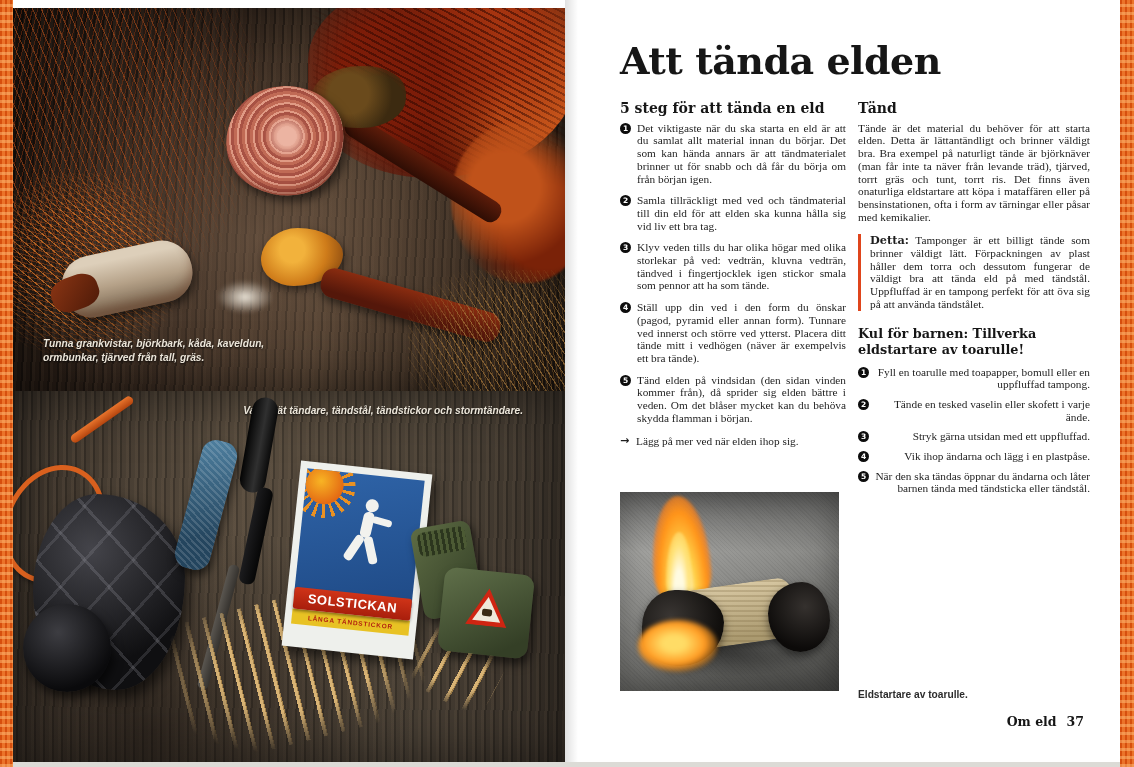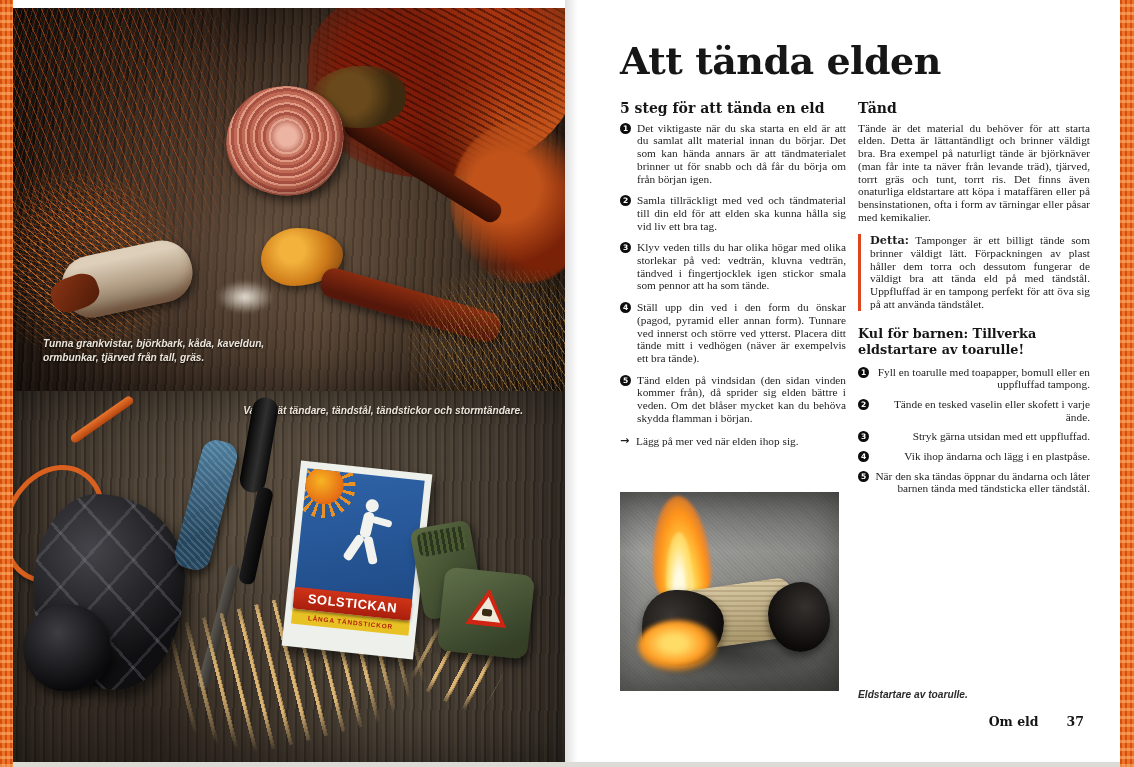--- a/index.html
+++ b/index.html
@@ -190,24 +190,24 @@
     background:radial-gradient(circle at 60% 35%,#35312e,#0c0a09 72%);box-shadow:0 4px 8px rgba(0,0,0,.5);}
   .flame{left:32px;top:4px;width:58px;height:112px;transform:rotate(-4deg);
     border-radius:50% 50% 50% 50%/68% 68% 32% 32%;filter:blur(1.5px);
     background:radial-gradient(ellipse at 50% 82%,#fff6cf 0 12%,#ffd24a 30%,#ff9319 58%,rgba(250,110,25,.55) 78%,rgba(250,110,25,0) 95%);}
   .flame2{left:46px;top:40px;width:26px;height:70px;border-radius:50% 50% 50% 50%/70% 70% 30% 30%;
     filter:blur(1px);background:radial-gradient(ellipse at 50% 85%,#fffbe2 0 25%,#ffe27a 55%,rgba(255,190,60,0) 90%);}
   .flame-low{left:18px;top:128px;width:80px;height:52px;border-radius:50%;filter:blur(2px);
     background:radial-gradient(ellipse at 45% 45%,#ffdc66 0 18%,#ff9a22 50%,rgba(250,110,25,0) 82%);}
 
   .fire-caption{position:absolute;left:858px;top:689px;font-family:"Liberation Sans",sans-serif;
-    font-style:italic;font-weight:bold;font-size:10.2px;color:#2c2c2c;}
+    font-weight:bold;font-size:10.2px;color:#2c2c2c;}
   .footer{position:absolute;left:858px;top:714px;width:226px;text-align:right;
     font-family:"DejaVu Serif",serif;font-weight:bold;font-size:12.5px;color:#161616;}
-  .footer .pg{margin-left:28px;}
+  .footer .pg{margin-left:10px;}
 </style>
 </head>
 <body>
 
 <div>
 
   <div class="edge edge-left"></div>
   <div class="edge edge-right"></div>
   <div class="bottom-strip"></div>
 

